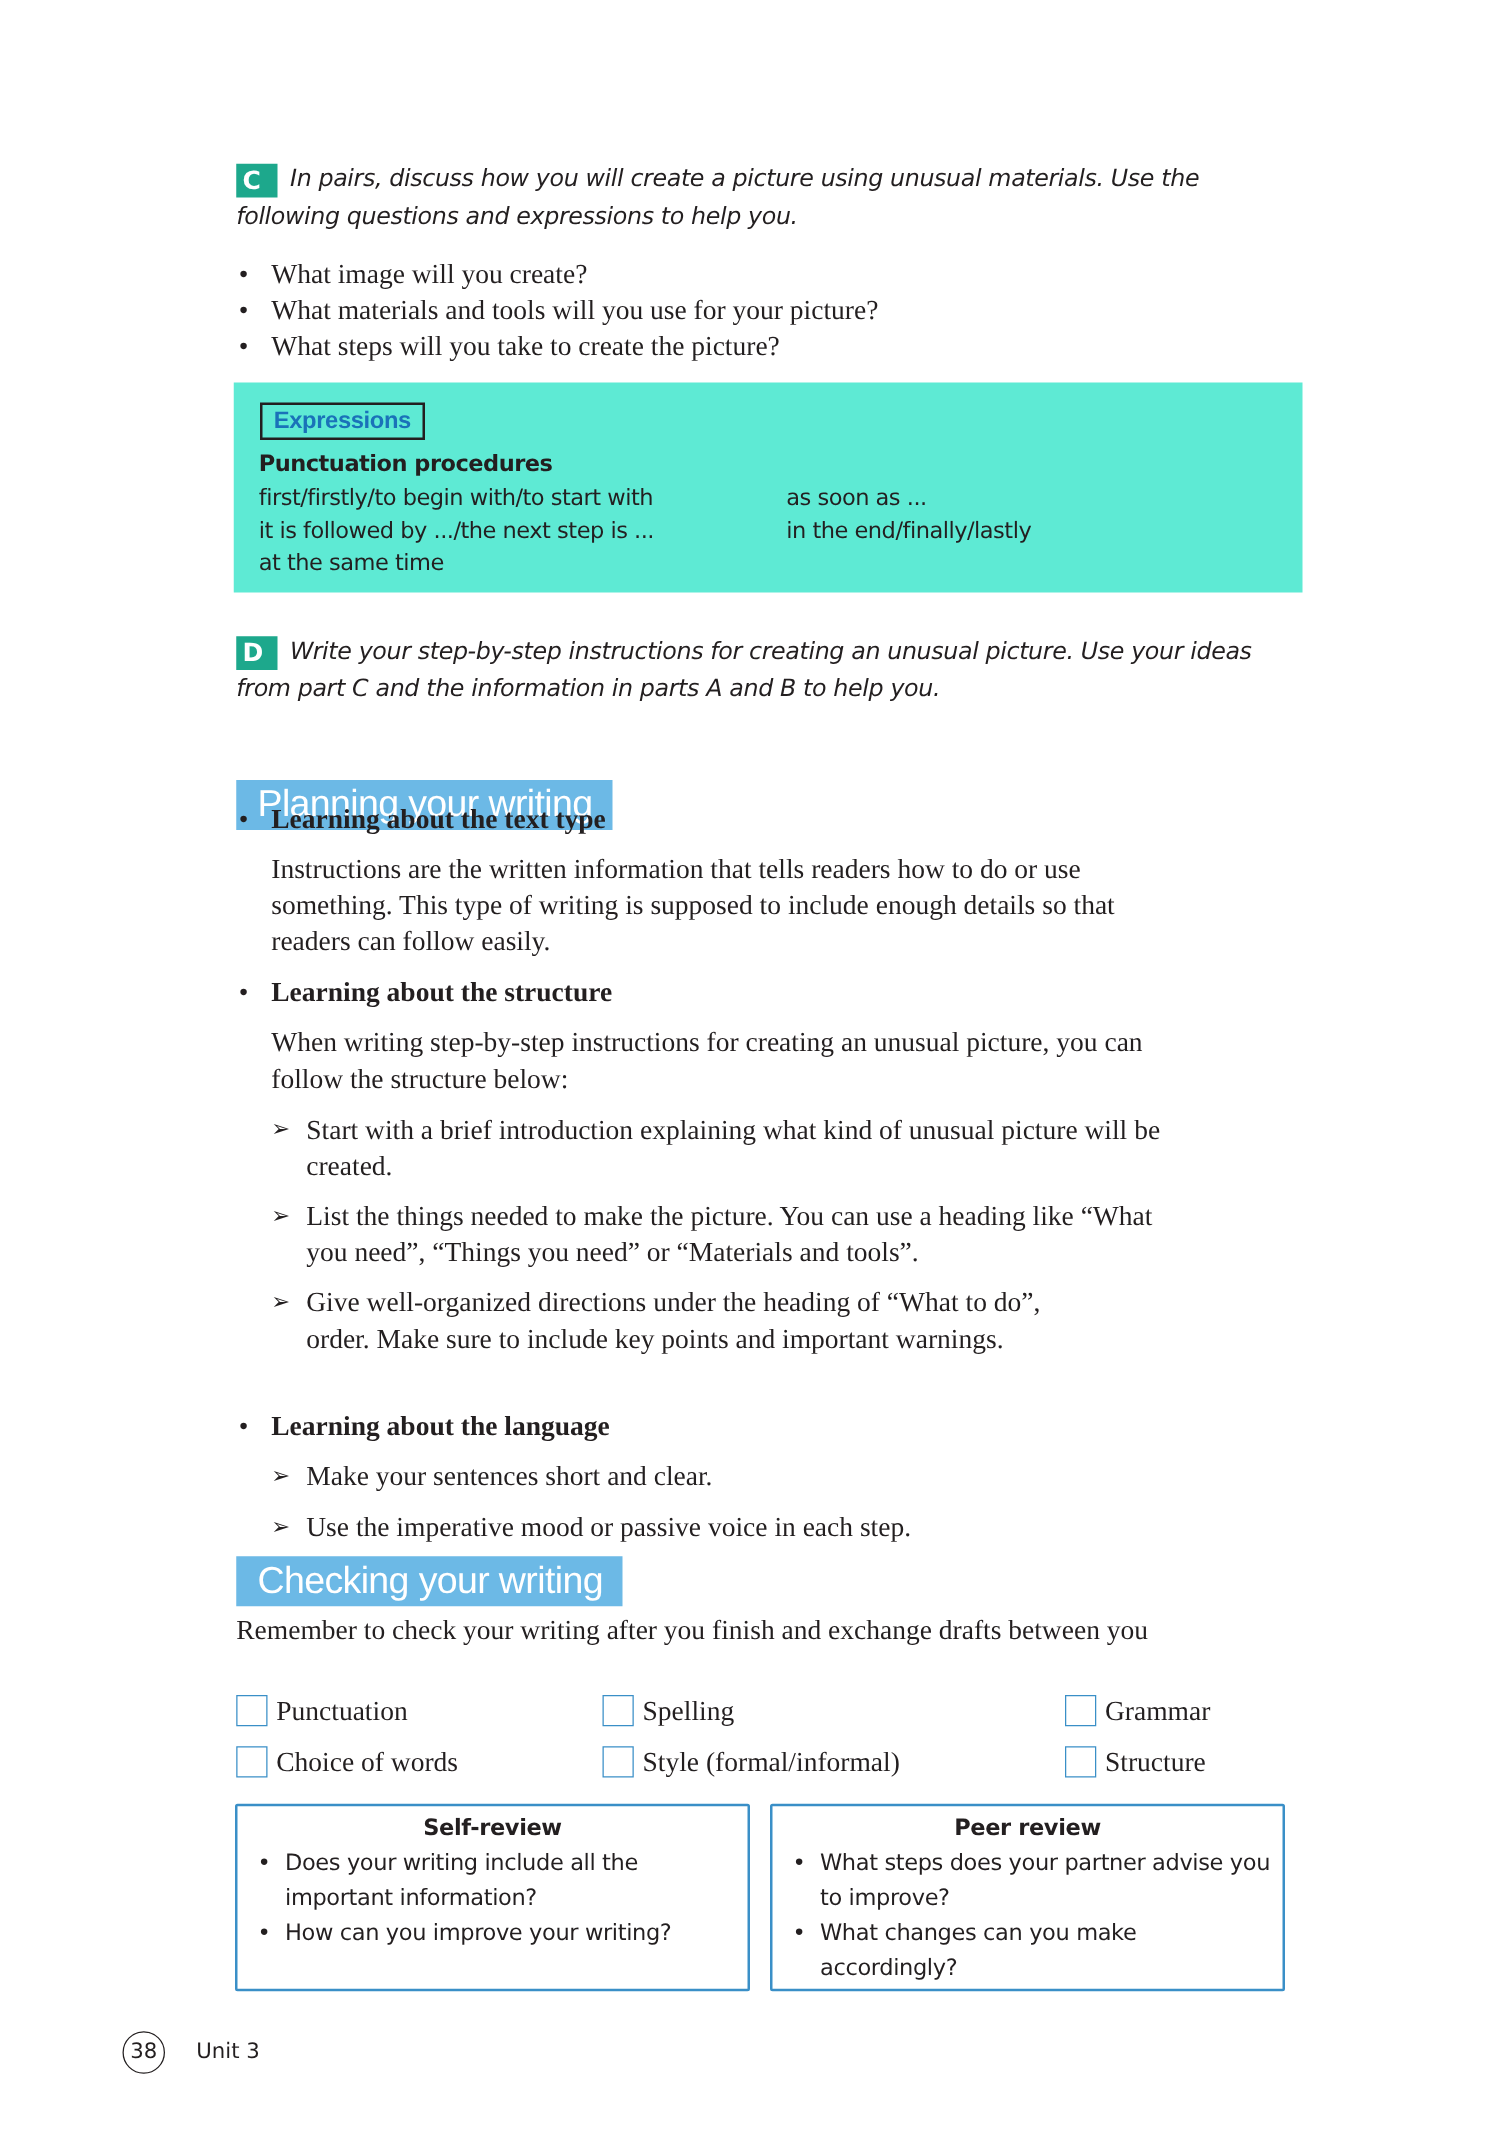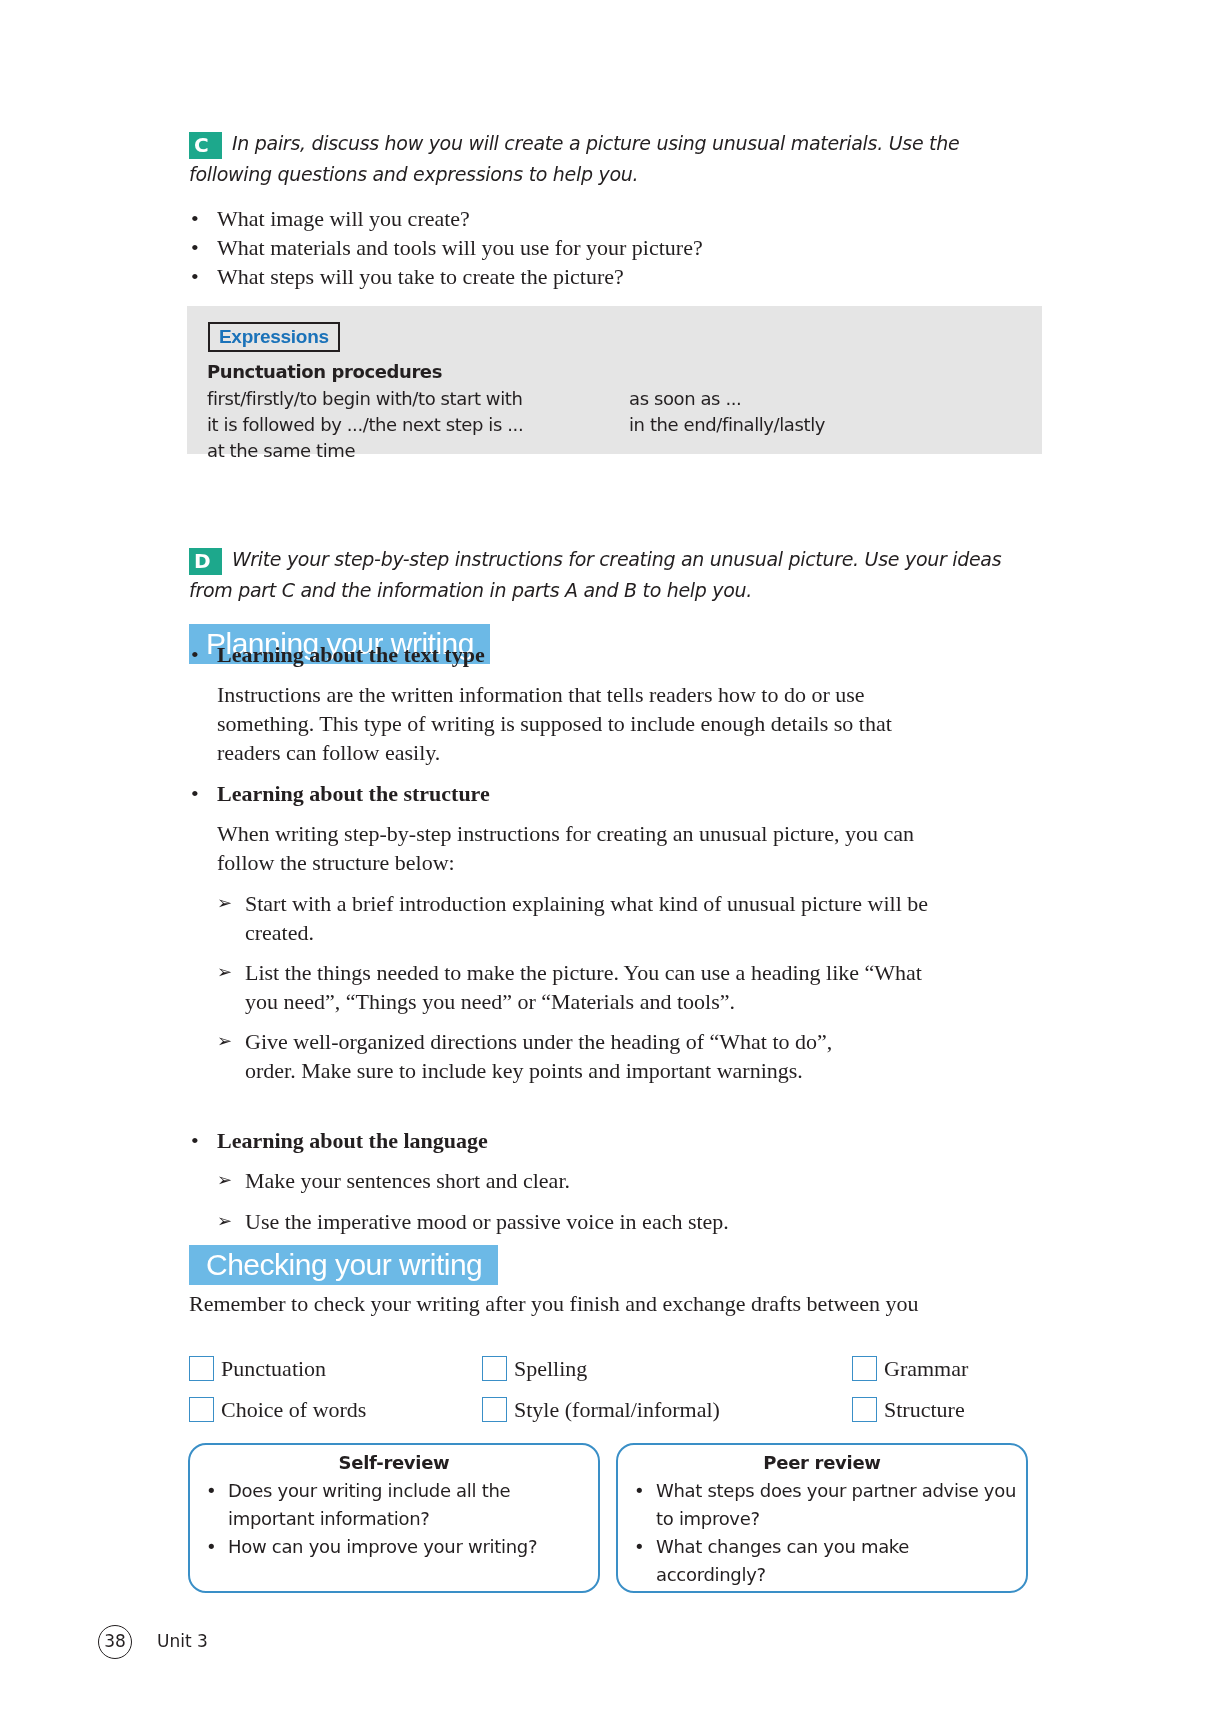--- a/index.html
+++ b/index.html
@@ -5,40 +5,40 @@
   html, body { margin: 0; padding: 0; background: #ffffff; }
   body { width: 1207px; height: 1717px; position: relative; overflow: hidden; color: #231f20; }
 
   .task { position: absolute; left: 189px; width: 850px; font-family: "DejaVu Sans", sans-serif; font-style: italic; font-size: 19px; line-height: 30px; color: #231f20; letter-spacing: -0.3px; }
   .badge { display: inline-block; background: #1da88c; color: #fff; font-style: normal; font-weight: bold; font-size: 20px; width: 33px; height: 27px; line-height: 27px; text-align: left; padding-left: 5px; box-sizing: border-box; margin-right: 10px; vertical-align: -2px; }
 
   .qlist { position: absolute; left: 189px; top: 204px; margin: 0; padding: 0; list-style: none; font-family: "Liberation Serif", serif; font-size: 22px; line-height: 29px; }
   .qlist li { position: relative; padding-left: 28px; }
   .qlist li::before { content: "•"; position: absolute; left: 2px; }
 
-  .expr-box { position: absolute; left: 187px; top: 306px; width: 855px; height: 148px; background: #e5e5e5; }
+  .expr-box { position: absolute; left: 187px; top: 306px; width: 855px; height: 168px; background: #5eead4; }
   .expr-tag { position: absolute; left: 21px; top: 16px; border: 2px solid #231f20; padding: 2px 9px; font-family: "Liberation Sans", sans-serif; font-weight: bold; font-size: 19px; color: #1a72b9; letter-spacing: -0.3px; }
   .expr-sub { position: absolute; left: 20px; top: 55px; font-family: "DejaVu Sans", sans-serif; font-weight: bold; font-size: 18px; color: #231f20; letter-spacing: -0.4px; }
   .expr-col { position: absolute; top: 80px; font-family: "DejaVu Sans", sans-serif; font-size: 18px; line-height: 26px; color: #231f20; letter-spacing: -0.4px; }
   .expr-col div { white-space: nowrap; }
 
   .section-bar { position: absolute; left: 189px; height: 40px; background: #6cb9e6; color: #ffffff; font-family: "Liberation Sans", sans-serif; font-size: 30px; line-height: 40px; padding: 0 16px 0 17px; letter-spacing: -0.5px; }
 
   .body-serif { font-family: "Liberation Serif", serif; font-size: 22px; line-height: 29px; color: #231f20; }
   .bullet-head { position: absolute; left: 189px; font-family: "Liberation Serif", serif; font-weight: bold; font-size: 22px; line-height: 29px; padding-left: 28px; }
   .bullet-head::before { content: "•"; position: absolute; left: 2px; font-weight: normal; }
   .para { position: absolute; left: 217px; width: 820px; }
   .arrow-item { position: absolute; left: 217px; width: 830px; padding-left: 28px; }
   .arrow-item .arr { position: absolute; left: 0; top: 0; font-size: 18px; }
 
   .check-row { position: absolute; font-family: "Liberation Serif", serif; font-size: 22px; line-height: 29px; }
   .check-item { position: absolute; white-space: nowrap; }
   .box { display: inline-block; width: 25px; height: 25px; border: 1.5px solid #3a8fc7; box-sizing: border-box; vertical-align: -5px; margin-right: 7px; background: #fff; cursor: pointer; }
 
-  .review { position: absolute; top: 1443px; width: 412px; height: 150px; border: 2px solid #3a8fc7; border-radius: 18px; box-sizing: border-box; font-family: "DejaVu Sans", sans-serif; font-size: 18px; line-height: 28px; color: #231f20; letter-spacing: -0.3px; }
+  .review { position: absolute; top: 1443px; width: 412px; height: 150px; border: 2px solid #3a8fc7; border-radius: 2px; box-sizing: border-box; font-family: "DejaVu Sans", sans-serif; font-size: 18px; line-height: 28px; color: #231f20; letter-spacing: -0.3px; }
   .review .rt { text-align: center; font-weight: bold; margin-top: 4px; }
   .review ul { margin: 0; padding: 0; list-style: none; }
   .review li { position: relative; padding-left: 38px; padding-right: 6px; }
   .review li::before { content: "•"; position: absolute; left: 16px; }
 
   .page-num { position: absolute; left: 98px; top: 1625px; width: 34px; height: 34px; border: 1.5px solid #231f20; border-radius: 50%; box-sizing: border-box; text-align: center; line-height: 31px; font-family: "DejaVu Sans", sans-serif; font-size: 17px; }
   .unit { position: absolute; left: 157px; top: 1631px; font-family: "DejaVu Sans", sans-serif; font-size: 17px; }
 </style>
 </head>
 <body>
@@ -60,21 +60,21 @@
     <div>first/firstly/to begin with/to start with</div>
     <div>it is followed by .../the next step is ...</div>
     <div>at the same time</div>
   </div>
   <div class="expr-col" style="left:442px;">
     <div>as soon as ...</div>
     <div>in the end/finally/lastly</div>
   </div>
 </div>
 
-<div class="task" style="top:544px;">
+<div class="task" style="top:506px;">
   <span class="badge">D</span><span>Write your step-by-step instructions for creating an unusual picture. Use your ideas from part C and the information in parts A and B to help you.</span>
 </div>
 
 <div class="section-bar" style="top:599px;margin-top:25px;">Planning your writing</div>
 
 <div class="bullet-head" style="top:640px;">Learning about the text type</div>
 <div class="para body-serif" style="top:680px;">
   <div>Instructions are the written information that tells readers how to do or use</div>
   <div>something. This type of writing is supposed to include enough details so that</div>
   <div>readers can follow easily.</div>

